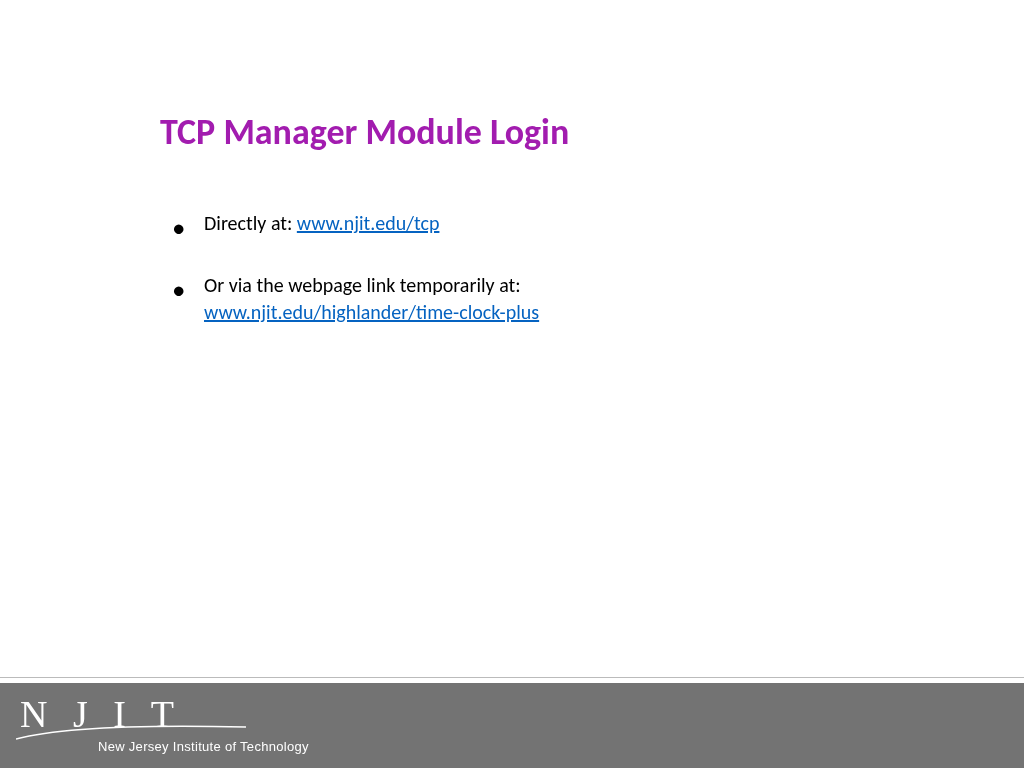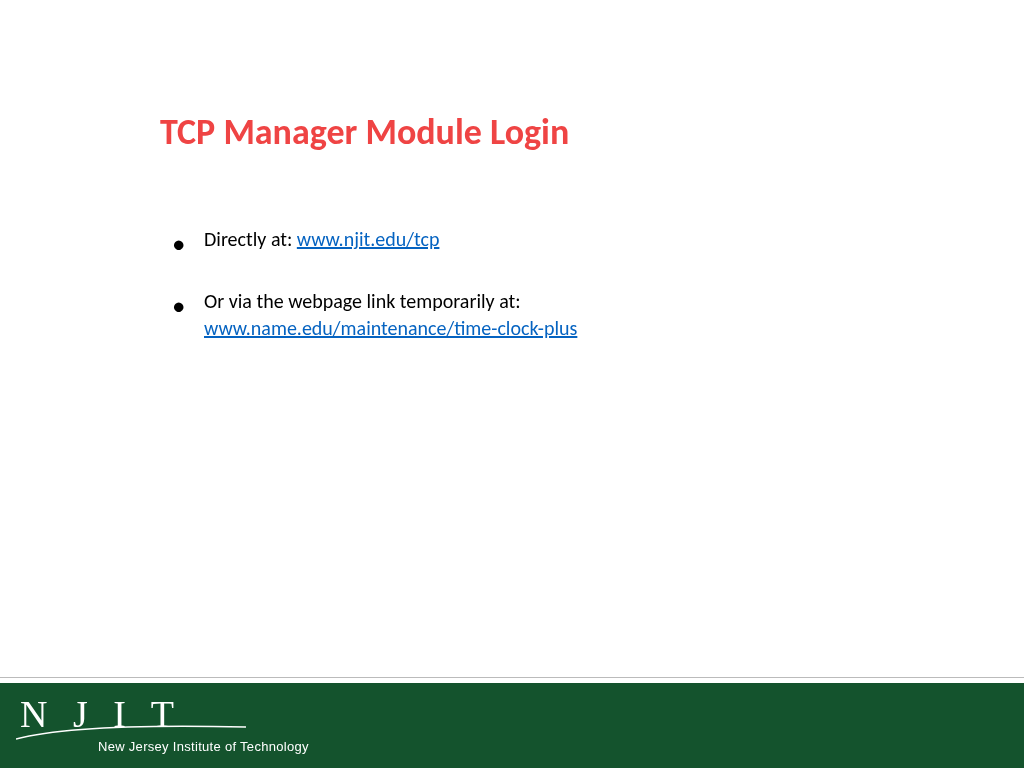--- a/index.html
+++ b/index.html
@@ -1,25 +1,25 @@
 <!DOCTYPE html>
 <html><head>
 <meta charset="utf-8">
 <style>
   * { margin: 0; padding: 0; box-sizing: border-box; }
   html, body { width: 1024px; height: 768px; font-family: Calibri, Arial, sans-serif; background: #fff; overflow: hidden; }
   .slide { position: relative; width: 1024px; height: 768px; }
   .content { position: absolute; top: 110px; left: 160px; right: 140px; }
-  .title { font-size: 36px; font-weight: 700; color: #ef4444; margin-bottom: 72px; }
+  .title { font-size: 36px; font-weight: 700; color: #a21caf; margin-bottom: 56px; }
   ul.bullets { list-style: none; padding-left: 0; }
   ul.bullets > li { position: relative; padding-left: 44px; font-size: 20px; color: #000; line-height: 1.32; margin-bottom: 36px; }
   ul.bullets > li::before { content: "•"; position: absolute; left: 12px; top: 0; font-size: 27px; }
   a.link { color: #0563C1; text-decoration: underline; }
   .sub { display: block; }
-  .footer { position: absolute; bottom: 0; left: 0; width: 1024px; height: 85px; background: #14532d; }
+  .footer { position: absolute; bottom: 0; left: 0; width: 1024px; height: 85px; background: #737373; }
   .footer-line { position: absolute; top: -6px; left: 0; right: 0; height: 6px; background: #fff; border-top: 1px solid #bbb; }
   .logo { position: absolute; left: 20px; top: 12px; color: #fff; font-family: "Times New Roman", serif; }
   .logo-text { font-size: 38px; letter-spacing: 8px; font-weight: 400; line-height: 1; }
   .logo-swoosh { position: absolute; top: 26px; left: -4px; width: 230px; height: 30px; }
   .logo-tag { position: absolute; top: 44px; left: 78px; font-size: 13px; font-family: Arial, sans-serif; letter-spacing: 0.3px; white-space: nowrap; }
 </style>
 </head>
 <body>
 
 <div class="slide">
@@ -28,21 +28,21 @@
     <h1 class="title">TCP Manager Module Login</h1>
 
     <ul class="bullets">
 
       <li>
         <span>Directly at:  </span><a href="#" class="link">www.njit.edu/tcp</a>
       </li>
 
       <li>
         <span>Or via the webpage link temporarily at: </span>
-        <span class="sub"><a href="#" class="link">www.name.edu/maintenance/time-clock-plus</a></span>
+        <span class="sub"><a href="#" class="link">www.njit.edu/highlander/time-clock-plus</a></span>
       </li>
 
 
     </ul>
   </div>
 
   <div class="footer">
     <div class="footer-line"></div>
     <div class="logo">
       <div class="logo-text">N J I T</div>

